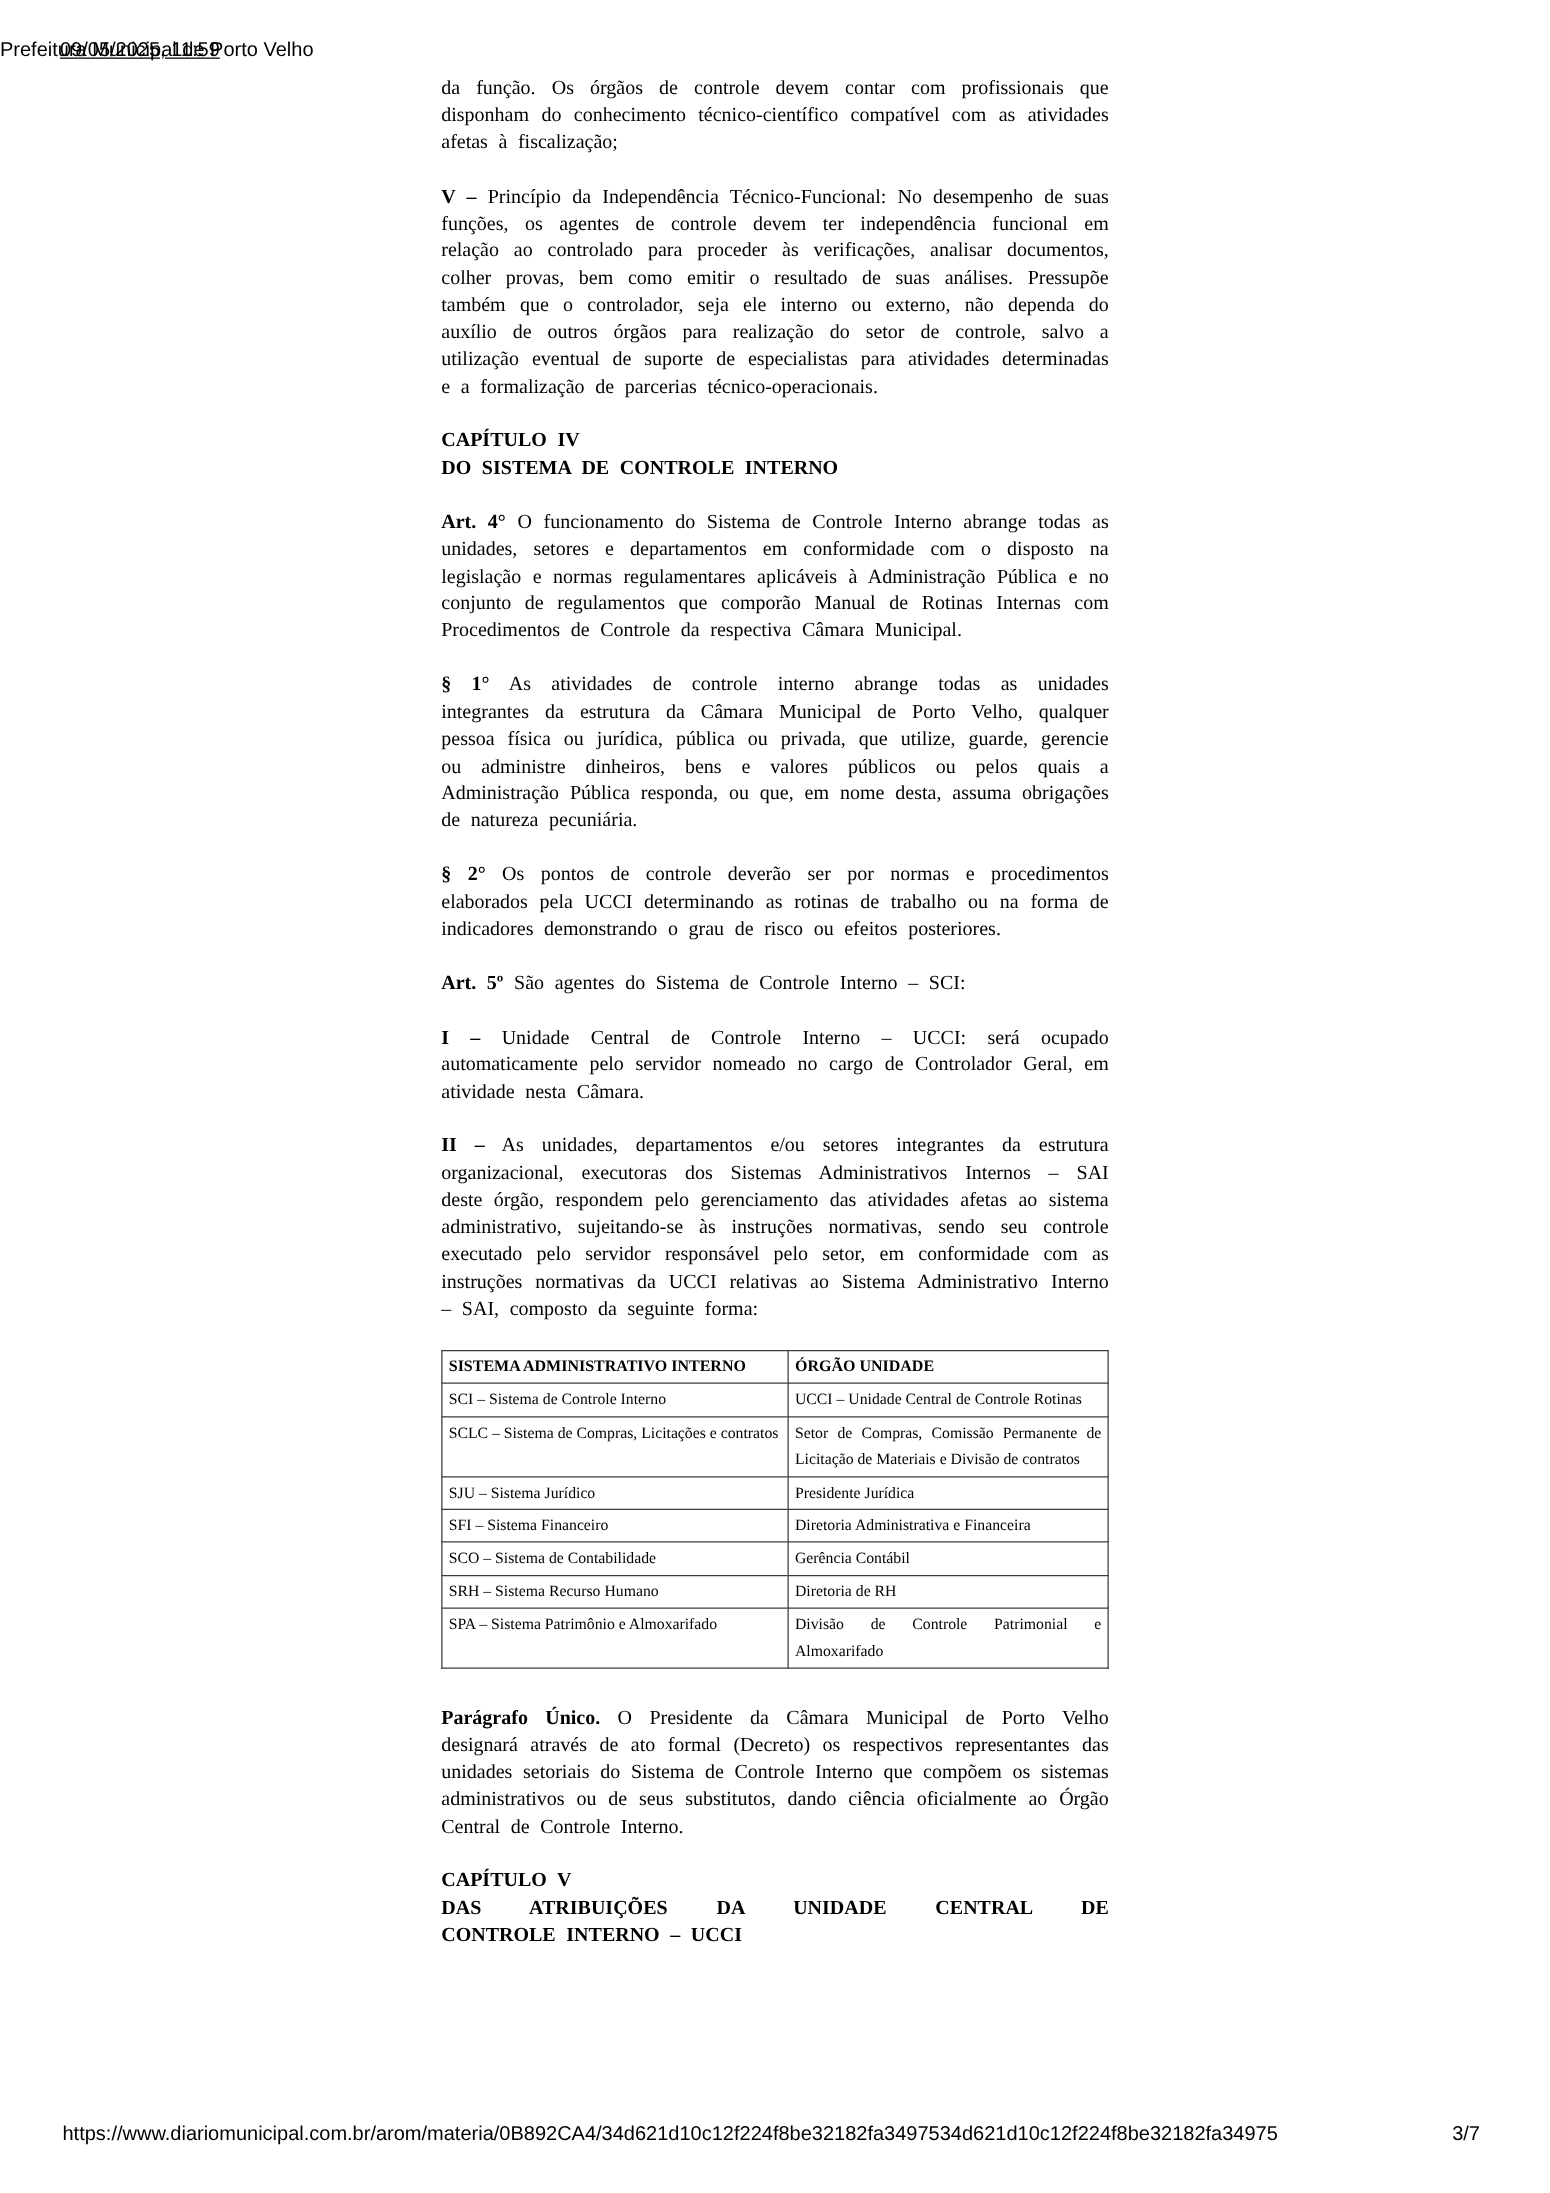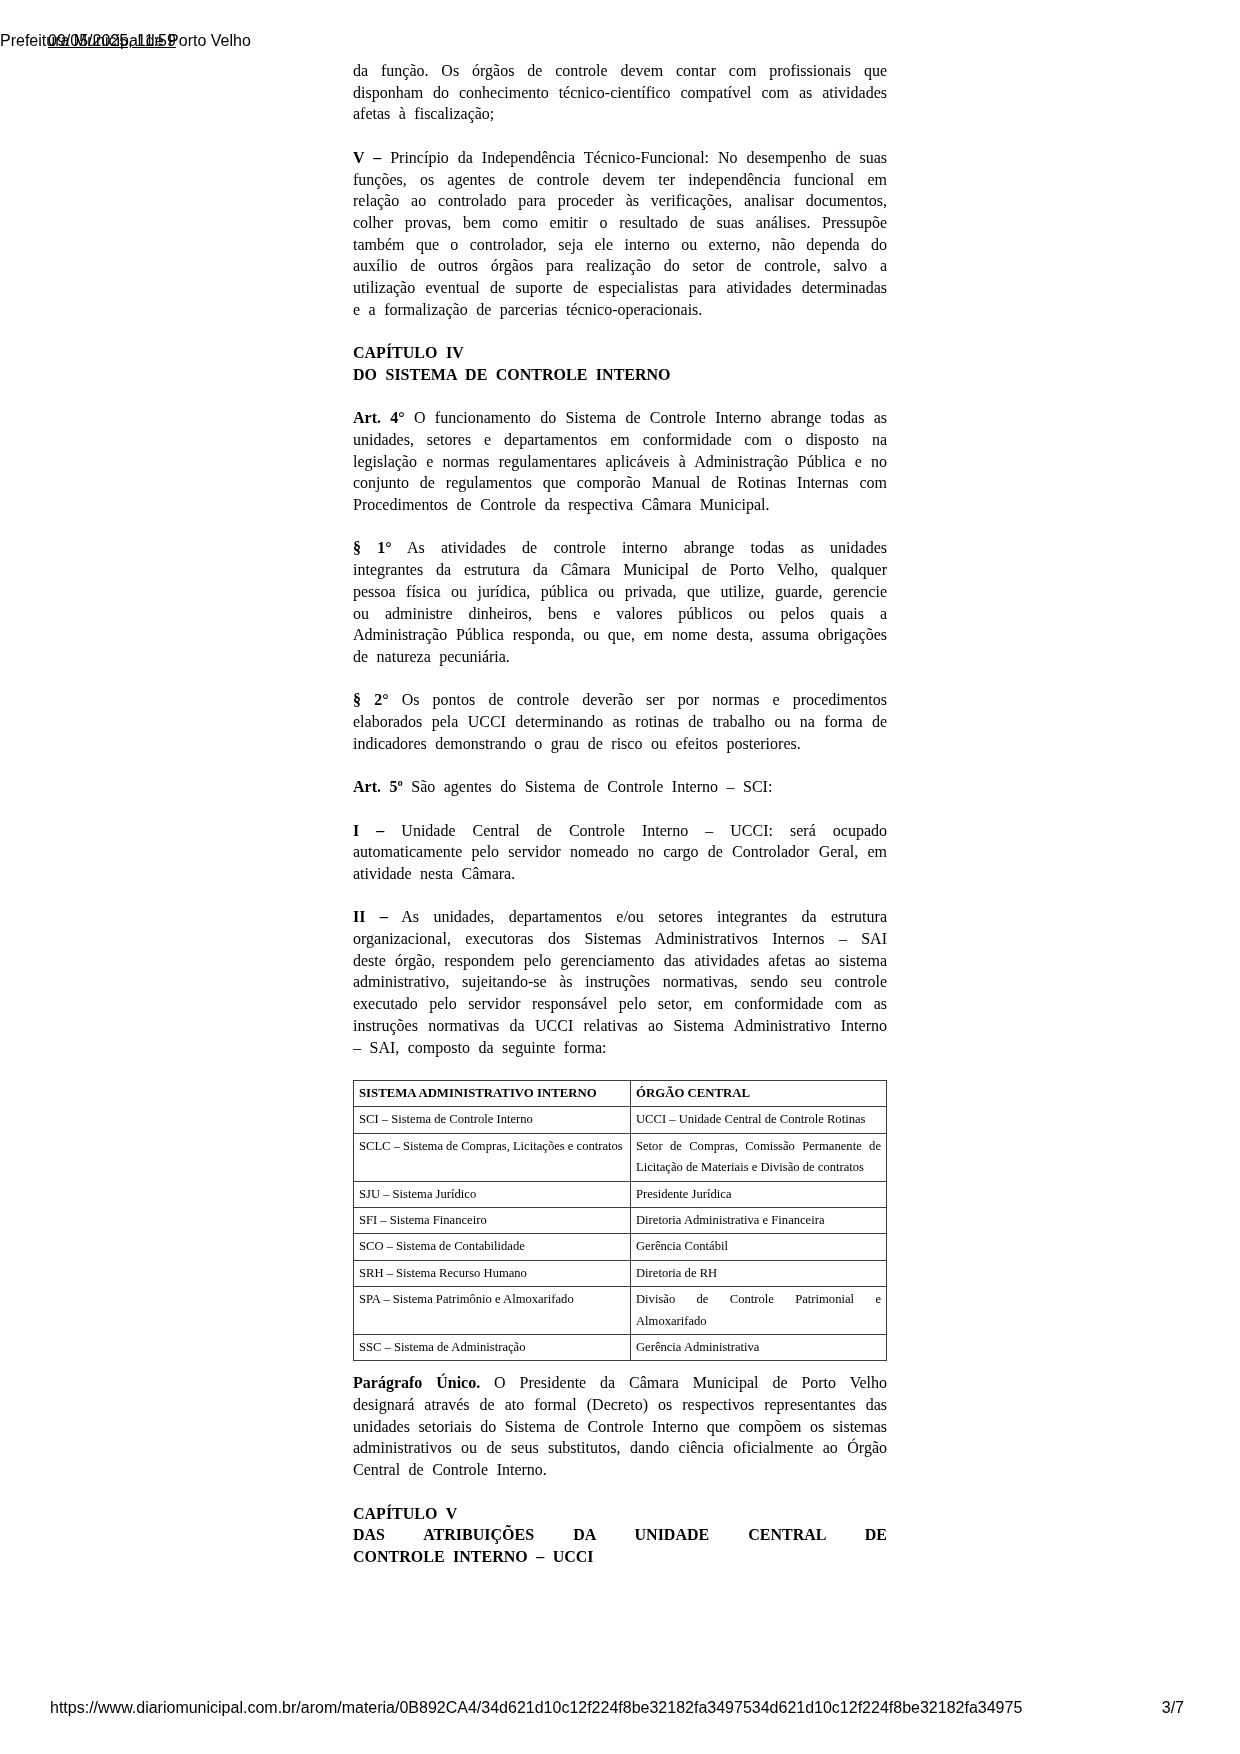--- a/index.html
+++ b/index.html
@@ -26,21 +26,21 @@
   }
   .para { margin: 0 0 21.7px 0; }
   .lead { font-weight: bold; }
   .chap { font-weight: bold; margin: 0 0 21.7px 0; }
   .chap-line { text-align: left; }
   .chap-line.stretch { text-align: justify; text-align-last: justify; }
   
   table.sai {
     width: 100%; border-collapse: collapse; table-layout: fixed;
     font-size: 12.6px; line-height: 21.4px;
-    word-spacing: normal; margin: 0 0 11px 0;
+    word-spacing: normal; margin: 0 0 29px 0;
   }
   table.sai col.c1 { width: 277px; }
   table.sai th, table.sai td {
     border: 1px solid #3c3c3c;
     padding: 2px 5px 2px 5px;
     vertical-align: top;
     overflow: hidden;
   }
   table.sai th { font-weight: bold; text-align: left; font-size: 12.8px; }
   table.sai td { text-align: justify; }
@@ -85,21 +85,21 @@
   <p class="para"><span class="lead">II –</span><span> As unidades, departamentos e/ou setores integrantes da estrutura organizacional, executoras dos Sistemas Administrativos Internos – SAI deste órgão, respondem pelo gerenciamento das atividades afetas ao sistema administrativo, sujeitando-se às instruções normativas, sendo seu controle executado pelo servidor responsável pelo setor, em conformidade com as instruções normativas da UCCI relativas ao Sistema Administrativo Interno – SAI, composto da seguinte forma:</span></p>
 
   <table class="sai">
     <colgroup>
         <col class="c1">
         <col class="c2">
       </colgroup>
     <tbody>
       <tr>
         <th>SISTEMA ADMINISTRATIVO INTERNO</th>
-        <th>ÓRGÃO CENTRAL</th>
+        <th>ÓRGÃO UNIDADE</th>
       </tr>
       <tr>
         <td>SCI – Sistema de Controle Interno</td>
         <td>UCCI – Unidade Central de Controle Rotinas</td>
       </tr>
       <tr>
         <td>SCLC – Sistema de Compras, Licitações e contratos</td>
         <td>Setor de Compras, Comissão Permanente de Licitação de Materiais e Divisão de contratos</td>
       </tr>
       <tr>
@@ -115,24 +115,20 @@
         <td>Gerência Contábil</td>
       </tr>
       <tr>
         <td>SRH – Sistema Recurso Humano</td>
         <td>Diretoria de RH</td>
       </tr>
       <tr>
         <td>SPA – Sistema Patrimônio e Almoxarifado</td>
         <td>Divisão de Controle Patrimonial e Almoxarifado</td>
       </tr>
-      <tr>
-        <td>SSC – Sistema de Administração</td>
-        <td>Gerência Administrativa</td>
-      </tr>
     </tbody>
   </table>
 
   <p class="para"><span class="lead">Parágrafo Único.</span><span> O Presidente da Câmara Municipal de Porto Velho designará através de ato formal (Decreto) os respectivos representantes das unidades setoriais do Sistema de Controle Interno que compõem os sistemas administrativos ou de seus substitutos, dando ciência oficialmente ao Órgão Central de Controle Interno.</span></p>
 
   <div class="chap">
     <div class="chap-line">CAPÍTULO V</div>
     <div class="chap-line stretch">DAS ATRIBUIÇÕES DA UNIDADE CENTRAL DE</div>
     <div class="chap-line">CONTROLE INTERNO – UCCI</div>
   </div>

